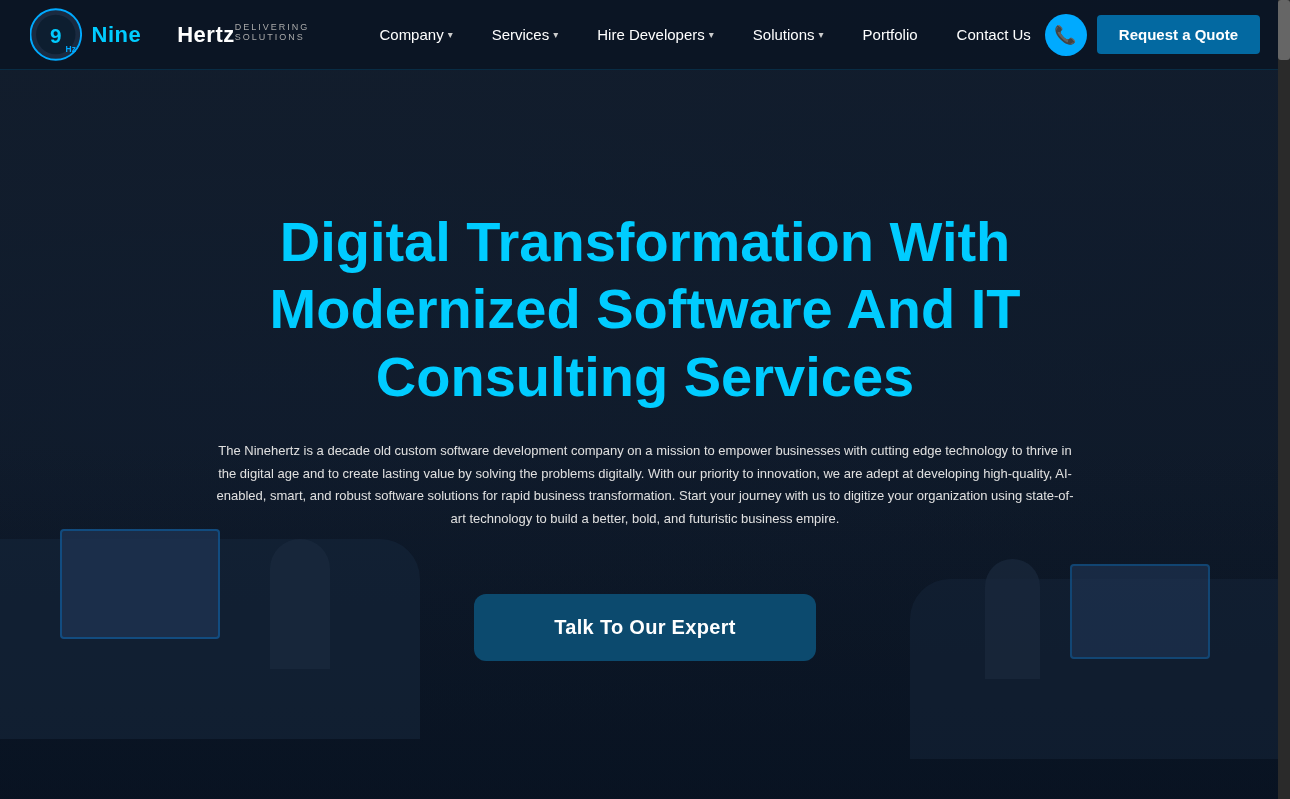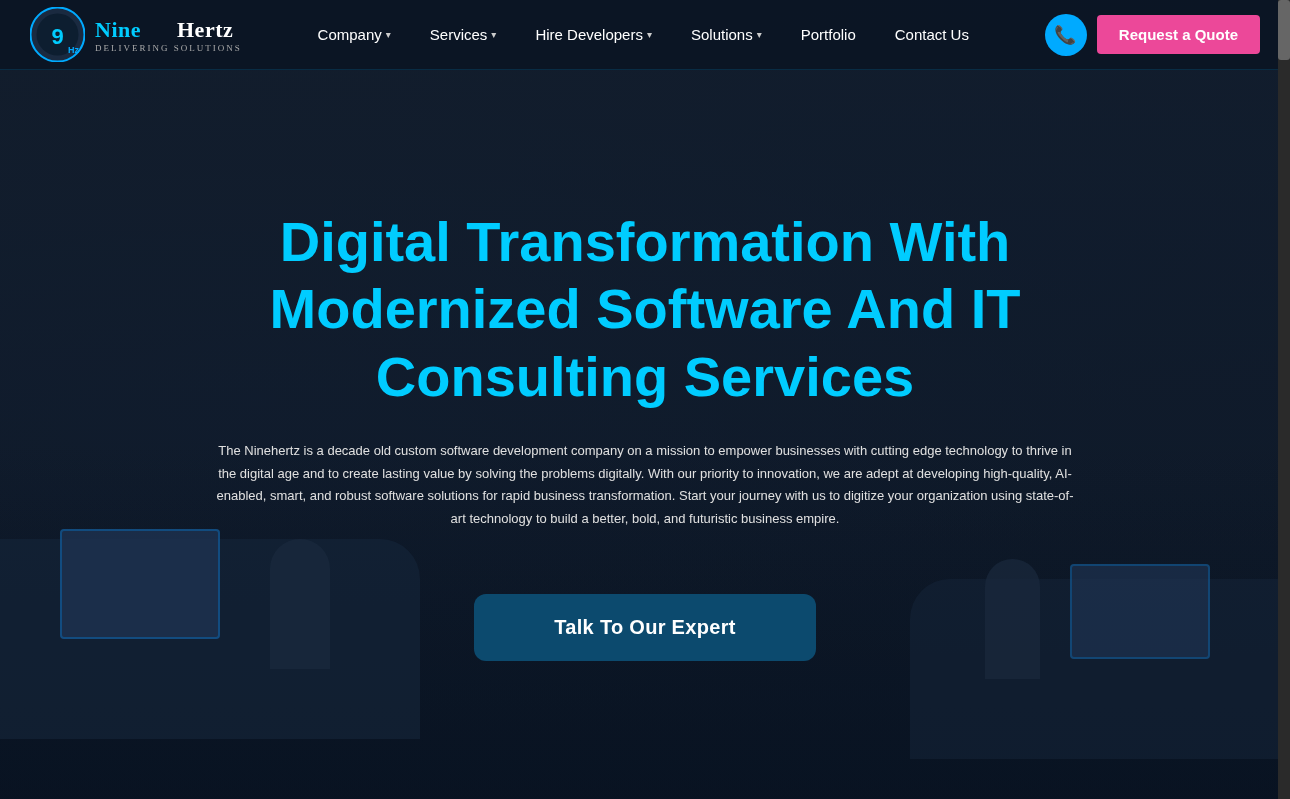--- a/index.html
+++ b/index.html
@@ -70,22 +70,21 @@
     }
 
     .logo-area {
       display: flex;
       align-items: center;
       gap: 10px;
     }
 
     .logo-text {
       display: flex;
-      flex-direction: column;
-      font-family: Liberation Serif, serif;
+      flex-direction: row;
     }
 
     .logo-brand {
       display: flex;
       align-items: baseline;
       font-size: 22px;
       font-weight: bold;
       letter-spacing: 0.5px;
     }
 
@@ -140,21 +139,21 @@
       border-radius: 50%;
       display: flex;
       align-items: center;
       justify-content: center;
       cursor: pointer;
       font-size: 18px;
       color: white;
     }
 
     .quote-btn {
-      background: #ec4899;
+      background: #0369a1;
       color: white;
       border: none;
       padding: 11px 22px;
       font-size: 15px;
       font-weight: 600;
       border-radius: 4px;
       cursor: pointer;
       white-space: nowrap;
     }
 

